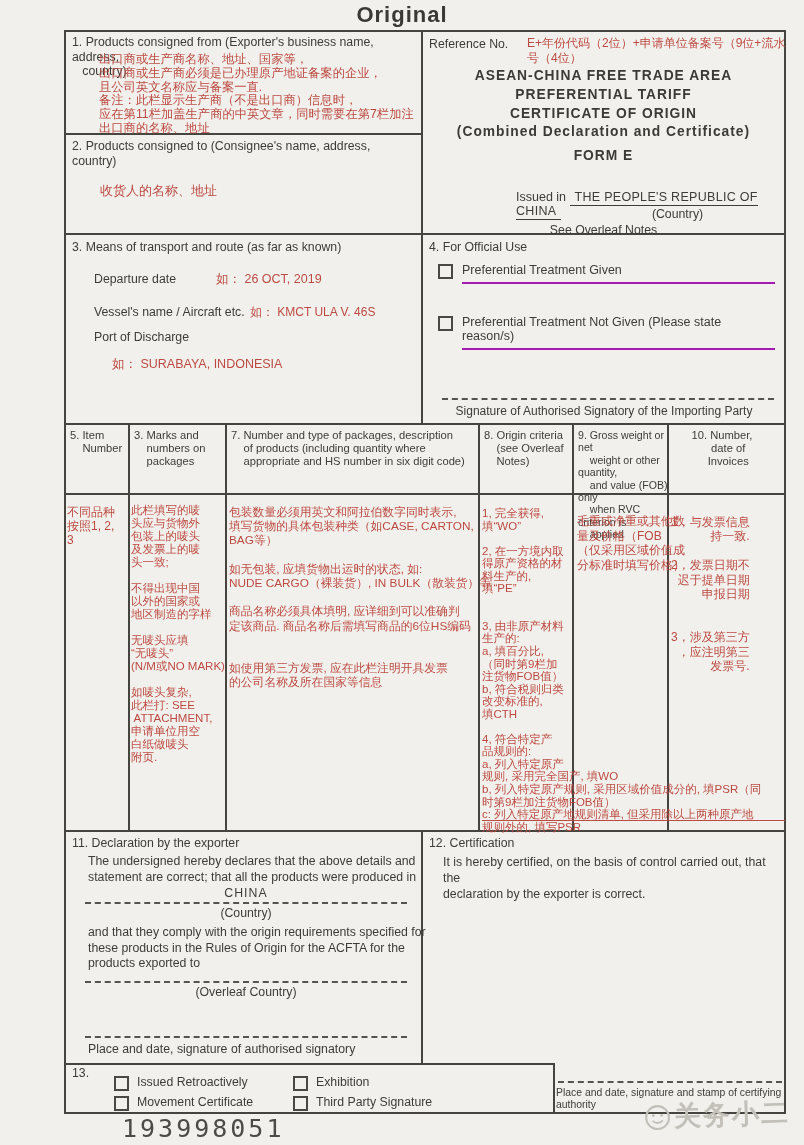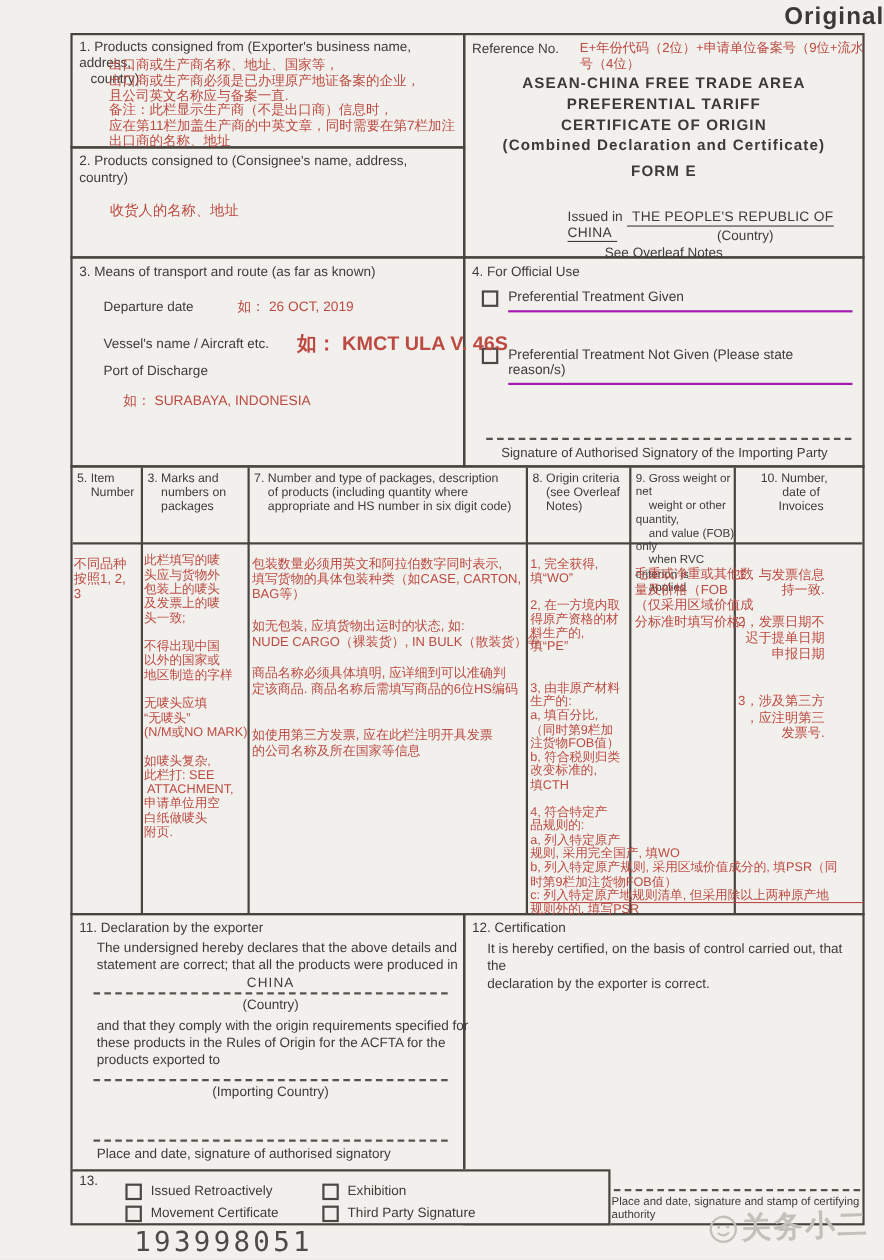--- a/index.html
+++ b/index.html
@@ -5,21 +5,21 @@
   html,body{margin:0;padding:0;background:#e8e6e2;}
   .page{position:relative;width:804px;height:1145px;background:#f2f0ec;overflow:hidden;
         font-family:"Liberation Sans","DejaVu Sans",sans-serif;color:#3d3c38;}
   .abs{position:absolute;}
   .box{position:absolute;border:2px solid #46443f;box-sizing:border-box;background:transparent;}
   .vline{position:absolute;width:2px;background:#46443f;}
   .hline{position:absolute;height:2px;background:#46443f;}
   .lbl{position:absolute;font-size:12.3px;line-height:14.5px;color:#3d3c38;white-space:pre-wrap;}
   .hdr{position:absolute;font-size:11.2px;line-height:13px;color:#3d3c38;white-space:pre-wrap;}
   .red{position:absolute;color:#bc4a42;white-space:pre;z-index:5;font-size:12px;line-height:14px;}
-  .title{position:absolute;left:0;right:0;top:2px;text-align:right;font-size:22px;font-weight:bold;
+  .title{position:absolute;left:0;right:0;top:2px;text-align:center;font-size:22px;font-weight:bold;
          letter-spacing:1px;color:#3a3936;}
   .cert-line{position:absolute;left:421px;width:365px;text-align:center;font-weight:bold;
              font-size:13.8px;letter-spacing:1px;color:#3b3a36;}
   .dash{position:absolute;height:0;border-top:2px dashed #56544e;}
   .cb{position:absolute;width:11px;height:11px;border:2px solid #4a4844;background:transparent;}
   .optrow{position:absolute;display:flex;align-items:flex-start;gap:9px;}
   .optrow .cbi{width:11px;height:11px;border:2px solid #4a4844;flex:none;margin-top:1px;}
   .optrow .optlbl{flex:1;font-size:12.5px;border-bottom:2px solid #a21caf;padding-bottom:5px;color:#3d3c38;}
   .center{text-align:center;}
   .serial{position:absolute;left:122px;top:1114px;font-family:"DejaVu Sans Mono","Liberation Mono",monospace;
@@ -75,21 +75,21 @@
     <span>Issued in</span>
     <span style="border-bottom:1.5px solid #3d3c38;padding:0 5px 1px 5px;letter-spacing:0.3px;">THE PEOPLE'S REPUBLIC OF CHINA</span>
   </div>
   <div class="lbl center" style="left:575px;top:207px;width:205px;">(Country)</div>
   <div class="lbl center" style="left:421px;top:223px;width:365px;">See Overleaf Notes</div>
 
   <div class="lbl" style="left:72px;top:240px;">3. Means of transport and route (as far as known)</div>
   <div class="lbl" style="left:94px;top:272px;">Departure date</div>
   <div class="red" style="left:216px;top:272px;font-size:12.5px;">如： 26 OCT, 2019</div>
   <div class="lbl" style="left:94px;top:305px;">Vessel's name / Aircraft etc.</div>
-  <div class="red" style="left:270px;top:305px;font-size:18px;font-weight:bold;">如： KMCT ULA V. 46S</div>
+  <div class="red" style="left:250px;top:305px;font-size:12px;">如： KMCT ULA V. 46S</div>
   <div class="lbl" style="left:94px;top:330px;">Port of Discharge</div>
   <div class="red" style="left:112px;top:357px;font-size:12.5px;">如： SURABAYA, INDONESIA</div>
 
   <div class="lbl" style="left:429px;top:240px;">4. For Official Use</div>
   <div class="optrow" style="left:438px;top:263px;width:337px;">
     <span class="cbi"></span>
     <span class="optlbl">Preferential Treatment Given</span>
   </div>
   <div class="optrow" style="left:438px;top:315px;width:337px;">
     <span class="cbi"></span>
@@ -200,21 +200,21 @@
   <div class="lbl" style="left:72px;top:836px;">11. Declaration by the exporter</div>
   <div class="lbl" style="left:88px;top:854px;line-height:15.5px;">The undersigned hereby declares that the above details and
 statement are correct; that all the products were produced in</div>
   <div class="lbl center" style="left:85px;top:886px;width:322px;letter-spacing:1px;">CHINA</div>
   <div class="dash" style="left:85px;top:902px;width:322px;"></div>
   <div class="lbl center" style="left:85px;top:906px;width:322px;">(Country)</div>
   <div class="lbl" style="left:88px;top:925px;line-height:15.5px;">and that they comply with the origin requirements specified for
 these products in the Rules of Origin for the ACFTA for the
 products exported to</div>
   <div class="dash" style="left:85px;top:981px;width:322px;"></div>
-  <div class="lbl center" style="left:85px;top:985px;width:322px;">(Importing Country)</div>
+  <div class="lbl center" style="left:85px;top:985px;width:322px;">(Overleaf Country)</div>
   <div class="dash" style="left:85px;top:1036px;width:322px;"></div>
   <div class="lbl" style="left:88px;top:1042px;">Place and date, signature of authorised signatory</div>
 
   <div class="lbl" style="left:429px;top:836px;">12. Certification</div>
   <div class="lbl" style="left:443px;top:854px;width:332px;line-height:16px;">It is hereby certified, on the basis of control carried out, that the
 declaration by the exporter is correct.</div>
   <div class="dash" style="left:558px;top:1081px;width:224px;"></div>
   <div class="lbl" style="left:556px;top:1087px;width:232px;font-size:10.4px;line-height:12px;">Place and date, signature and stamp of certifying authority</div>
 
   <div class="box" style="left:64px;top:1063px;width:491px;height:51px;background:#f2f0ec;"></div>

